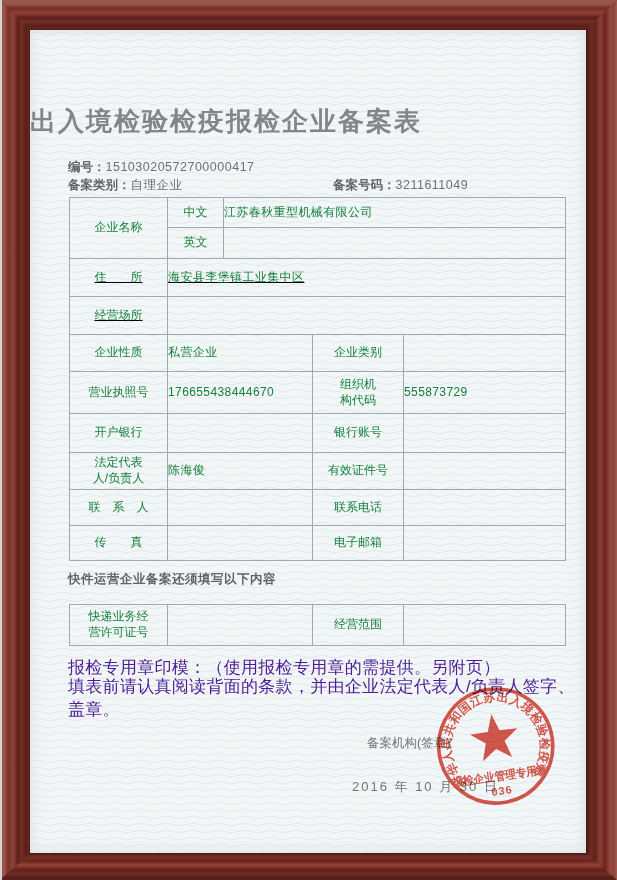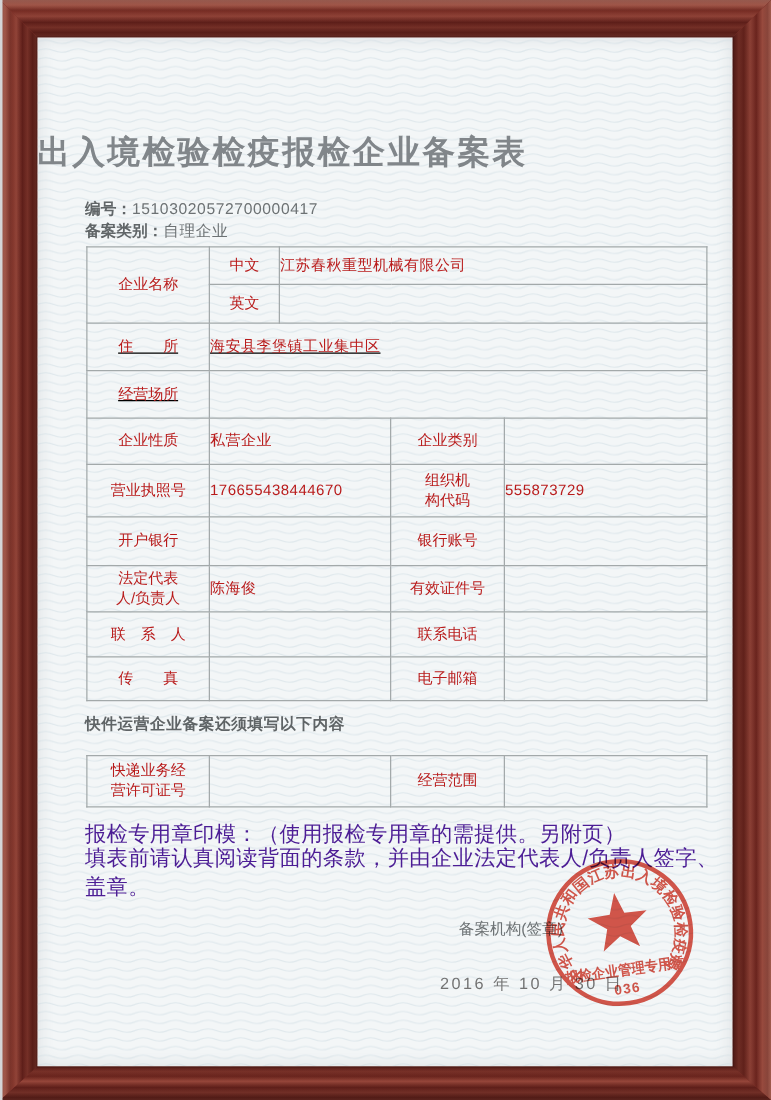--- a/index.html
+++ b/index.html
@@ -56,21 +56,21 @@
   }
   .meta{font-size:12.5px;color:#6d7274;}
   .meta .b{font-weight:bold;color:#616668;}
   .meta .v{letter-spacing:.5px;}
   .m-serial{left:38px;top:129px;}
   .m-cat{left:38px;top:147px;}
   .m-rec{left:303px;top:147px;}
   
   table.ftable{border-collapse:collapse;table-layout:fixed;position:absolute;background:transparent;}
   table.ftable td{
-    border:1px solid #a3a9aa;font-size:12px;color:#b91c1c;
+    border:1px solid #a3a9aa;font-size:12px;color:#15803d;
     padding:0;line-height:1.3;overflow:hidden;
   }
   td.lbl{text-align:center;white-space:pre-line;}
   td.val{text-align:left;padding-left:12px;letter-spacing:.4px;}
   .mt{left:39px;top:167px;width:496px;}
   .xt{left:39px;top:574px;width:496px;}
   tr.h30{height:30px;} tr.h31{height:31px;} tr.h38{height:38px;text-decoration:underline;}
   tr.h37{height:37px;} tr.h42{height:42px;} tr.h39{height:39px;}
   tr.h36{height:36px;} tr.h35{height:35px;} tr.h41{height:41px;}
   .x-head{left:38px;top:541px;font-size:12.5px;font-weight:bold;color:#5f6466;letter-spacing:.5px;}
@@ -108,20 +108,23 @@
   <div class="content">
 
     <div class="doc-title">出入境检验检疫报检企业备案表</div>
 
     <div class="meta m-serial">
       <span class="b">编号：</span><span class="v">15103020572700000417</span>
     </div>
     <div class="meta m-cat">
       <span class="b">备案类别：</span><span class="v">自理企业</span>
     </div>
+    <div class="meta m-rec">
+      <span class="b">备案号码：</span><span class="v">3211611049</span>
+    </div>
 
     <table class="ftable mt">
       <colgroup>
           <col style="width:98px">
           <col style="width:56px">
           <col style="width:89px">
           <col style="width:91px">
           <col style="width:162px">
         </colgroup>
       <tbody>

